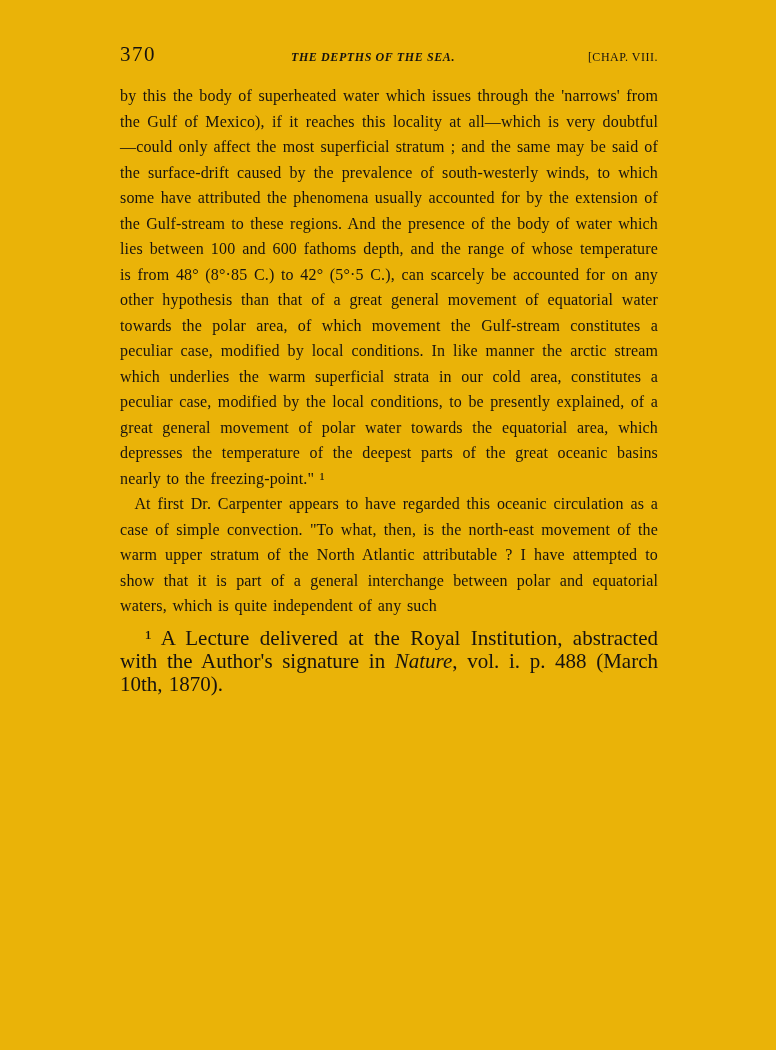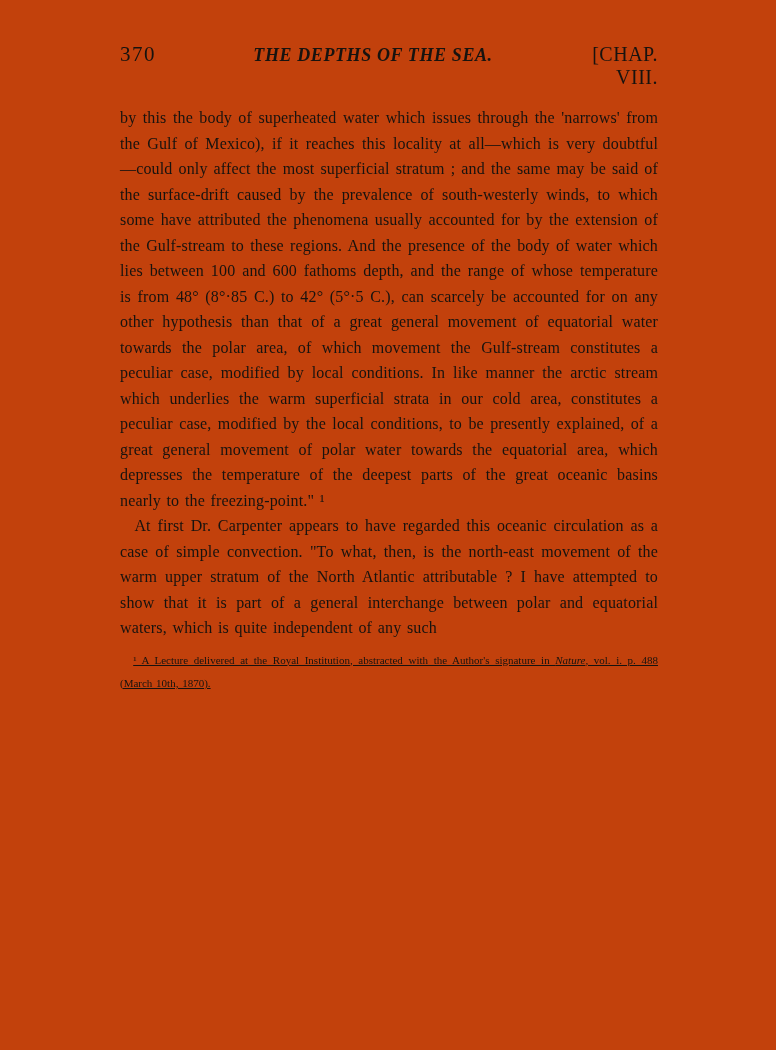--- a/index.html
+++ b/index.html
@@ -9,70 +9,69 @@
   }
   body {
     width: 776px;
     height: 1050px;
     font-family: "Liberation Serif", "DejaVu Serif", serif;
   }
   .page {
     box-sizing: border-box;
     width: 776px;
     height: 1050px;
-    background: #c2410c;
+    background: #eab308;
     color: #17130f;
     padding: 42px 118px 30px 120px;
     overflow: hidden;
   }
   .page-header {
     display: flex;
     align-items: baseline;
     margin-bottom: 16px;
   }
   .page-number {
     width: 78px;
     font-size: 21px;
     letter-spacing: 1.5px;
   }
   .running-title {
     flex: 1;
     text-align: center;
     font-style: italic;
     font-weight: bold;
-    font-size: 18px;
+    font-size: 12px;
     letter-spacing: 0.6px;
     white-space: nowrap;
   }
   .chapter-label {
     width: 110px;
     text-align: right;
-    font-size: 20px;
+    font-size: 12px;
     letter-spacing: 0.5px;
   }
   .body-text p {
     margin: 0;
     font-size: 16px;
     line-height: 25.5px;
     text-align: justify;
     letter-spacing: 0.15px;
     word-spacing: 1.5px;
   }
   .body-text p.indented {
     text-indent: 0.9em;
     font-family: Liberation Serif, serif;
   }
   .footnote {
     margin-top: 8px;
-    font-size: 11px;
+    font-size: 21px;
     line-height: 23px;
     text-align: justify;
     text-indent: 1.2em;
     word-spacing: 1px;
-    text-decoration: underline;
   }
   .footnote em {
     font-style: italic;
   }
 </style>
 </head>
 <body>
 
 <div class="page">
 

